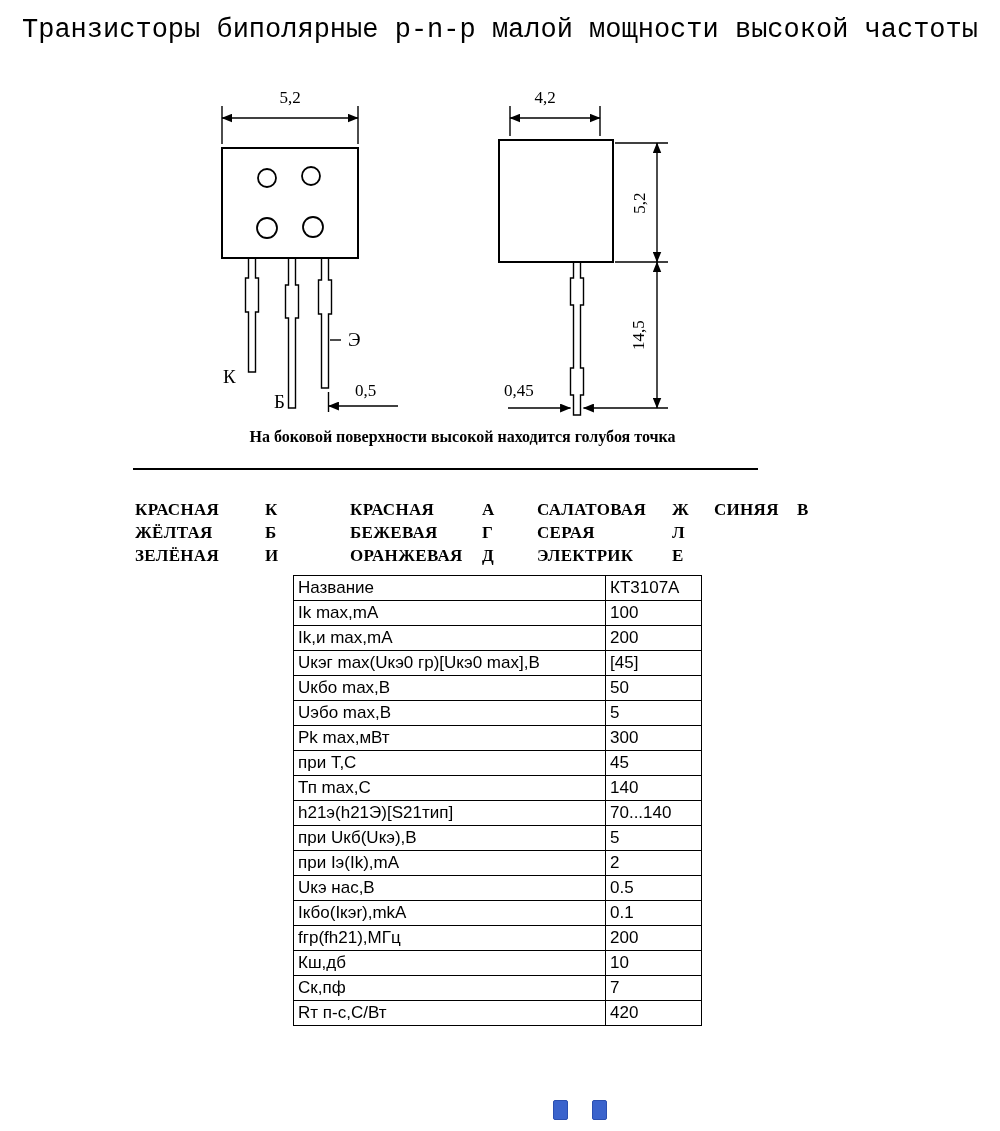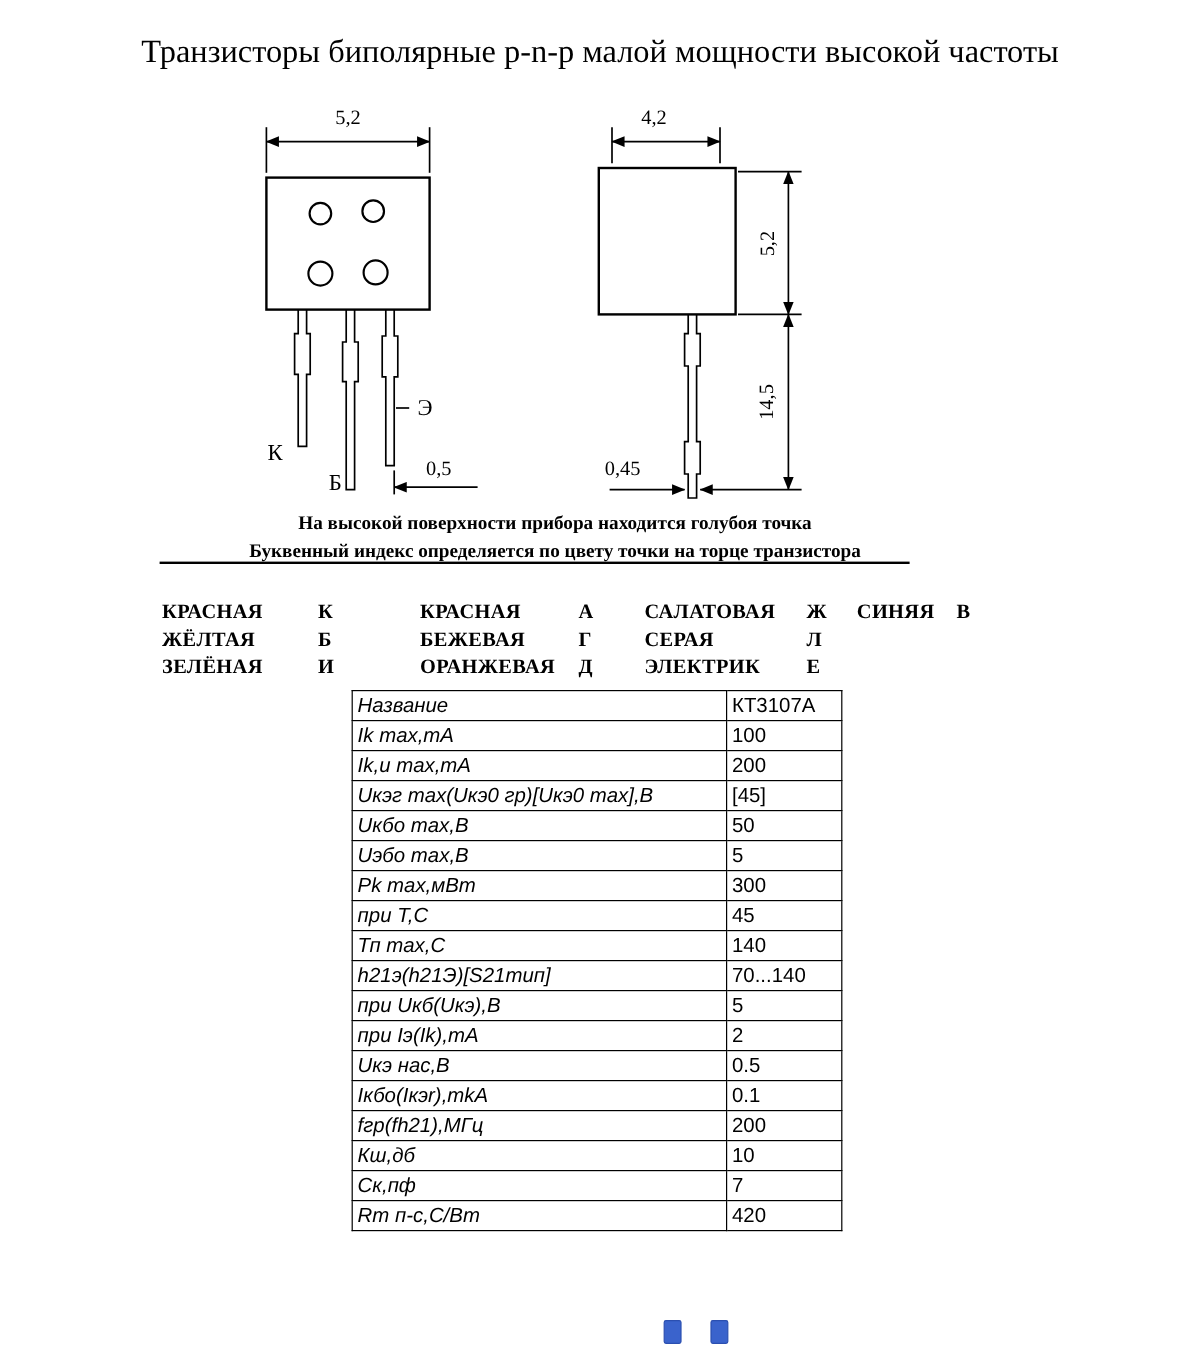--- a/index.html
+++ b/index.html
@@ -1,36 +1,36 @@
 <!DOCTYPE html>
 <html><head>
 <meta charset="utf-8">
 <style>
   html,body{margin:0;padding:0;background:#fff;}
   .page{position:relative;width:1000px;height:1131px;background:#fff;overflow:hidden;
         font-family:"Liberation Sans",sans-serif;color:#000;}
-  .title{position:absolute;top:28px;left:0;width:1000px;text-align:center;
-         font-size:27px;font-weight:400;margin:0;font-family:Liberation Serif, serif;}
+  .title{position:absolute;top:15px;left:0;width:1000px;text-align:center;
+         font-size:27px;font-weight:400;margin:0;font-family:Liberation Mono, monospace;}
   svg.drawing{position:absolute;top:0;left:0;}
   svg.drawing .ln{stroke:#000;stroke-width:1.4;fill:none;}
   svg.drawing .body{stroke:#000;stroke-width:2;fill:none;}
   svg.drawing .hole{stroke:#000;stroke-width:1.8;fill:none;}
   svg.drawing text{fill:#000;}
   svg.drawing .dim{font:17px "Liberation Serif",serif;}
   svg.drawing .pin{font:19px "Liberation Serif",serif;}
   .notes{position:absolute;top:425px;left:130px;width:665px;text-align:center;
          font:bold 16px/23px "Liberation Serif",serif;}
   .rule{position:absolute;top:468px;left:133px;width:625px;height:2px;background:#000;}
   .color-table{position:absolute;top:500px;left:135px;display:grid;
                grid-template-columns:130px 85px 132px 55px 135px 42px 83px 40px;
                grid-auto-rows:23px;font:bold 17px "Liberation Serif",serif;letter-spacing:.3px;}
   .spec{position:absolute;top:575px;left:293px;border-collapse:collapse;
         font:17px "Liberation Sans",sans-serif;}
   .spec td{border:1.5px solid #000;height:24px;padding:0 2px 0 4px;white-space:nowrap;}
-  .spec td.name{width:305px;font-style:italic;}
+  .spec td.name{width:305px;}
   .spec td.val{width:89px;}
   .artifacts{position:absolute;top:1100px;left:553px;display:flex;gap:24px;}
   .artifact{width:13px;height:18px;border-radius:2px;border:1px solid #2b4fb0;}
 </style>
 </head>
 <body>
 
 <div class="page">
 
   <h1 class="title">Транзисторы биполярные p-n-p малой мощности высокой частоты</h1>
@@ -88,22 +88,21 @@
       <line class="ln" x1="657" y1="262" x2="657" y2="408" marker-start="url(#arr)" marker-end="url(#arr)"></line>
       <text class="dim" x="644" y="335" text-anchor="middle" transform="rotate(-90,644,335)">14,5</text>
 
       <line class="ln" x1="508" y1="408" x2="570.5" y2="408" marker-end="url(#arr)"></line>
       <line class="ln" x1="583.5" y1="408" x2="668" y2="408" marker-start="url(#arr)"></line>
       <text class="dim" x="504" y="396">0,45</text>
     </g>
   </svg>
 
   <div class="notes">
-    <div>На высокой поверхности прибора находится голубоя точка</div>
-    <div>Буквенный индекс определяется по цвету точки на торце транзистора</div>
+    <div>На боковой поверхности высокой находится голубоя точка</div>
   </div>
   <div class="rule"></div>
 
   <div class="color-table">
     <span>КРАСНАЯ</span>
     <span>К</span>
     <span>КРАСНАЯ</span>
     <span>А</span>
     <span>САЛАТОВАЯ</span>
     <span>Ж</span>

